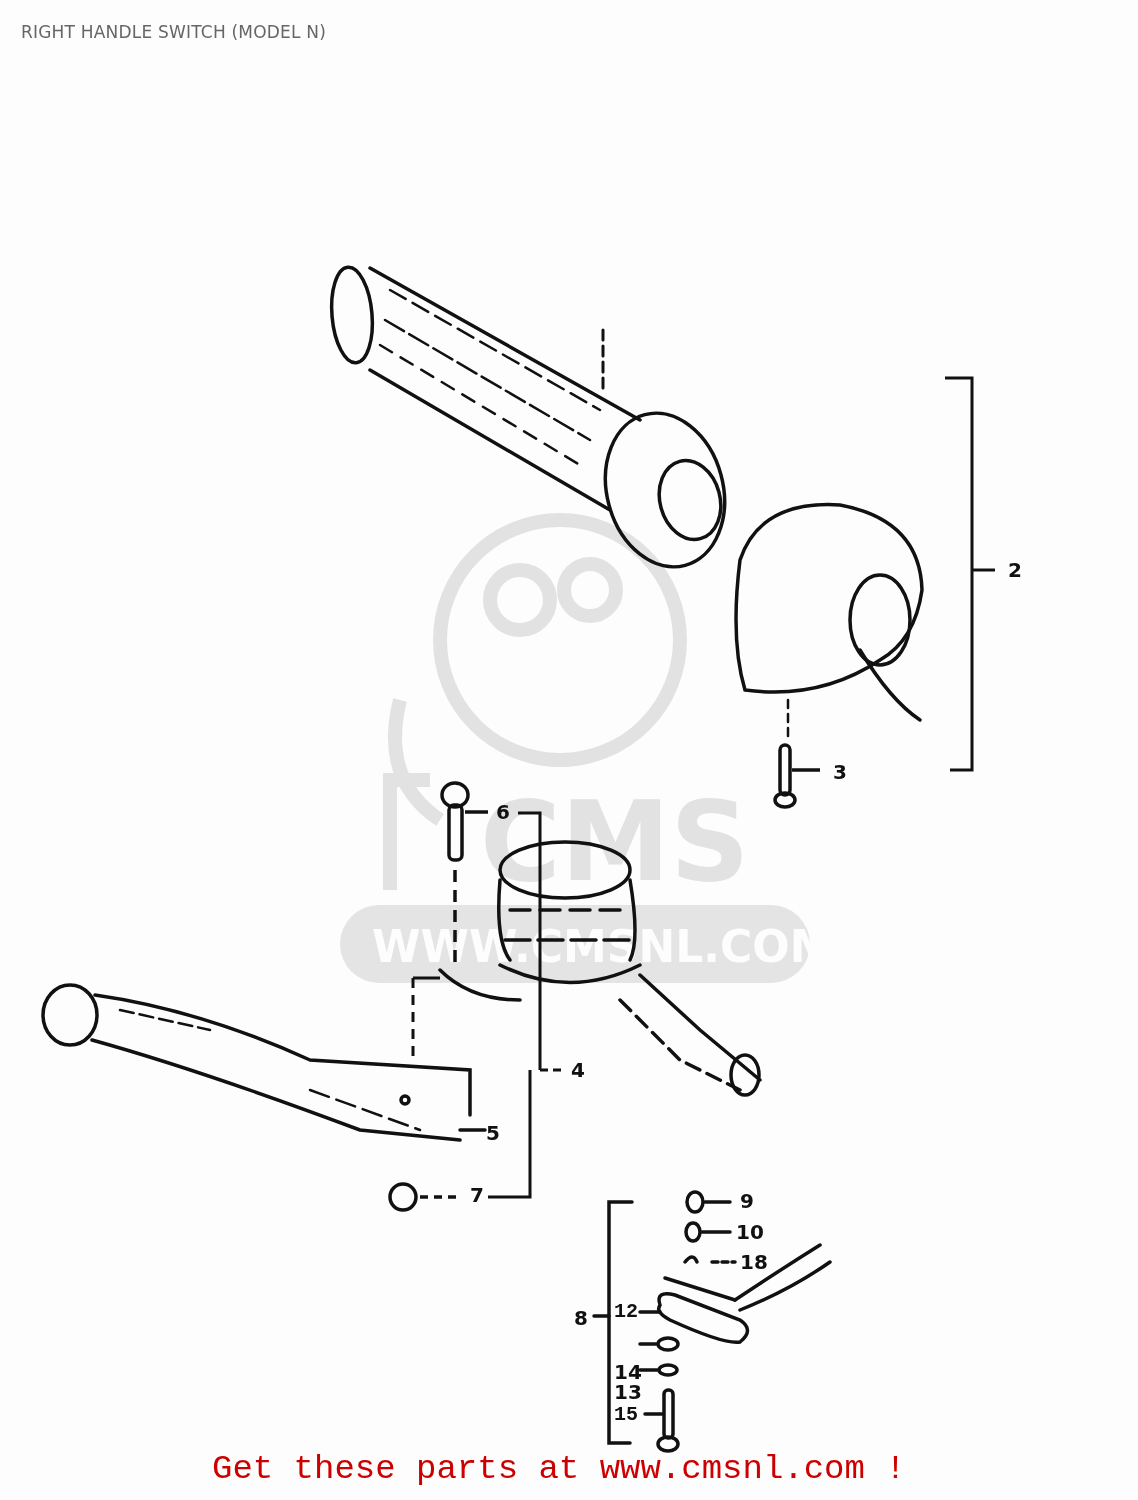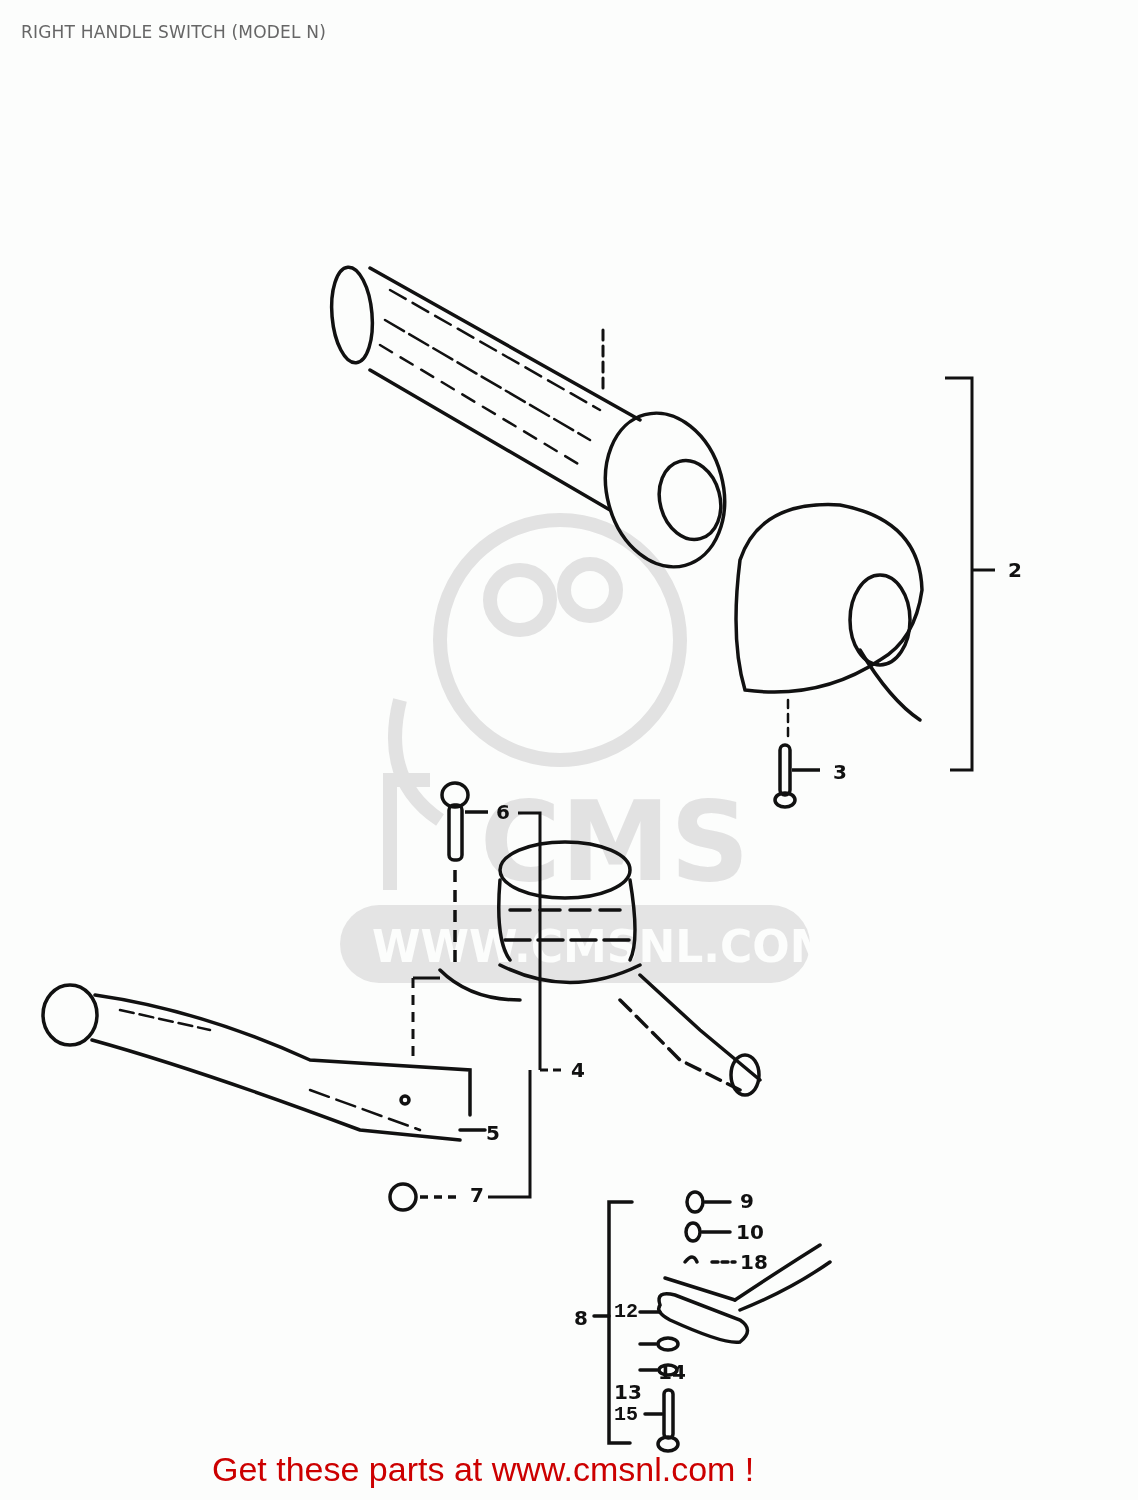--- a/index.html
+++ b/index.html
@@ -15,21 +15,21 @@
       font-family: "DejaVu Sans", sans-serif;
     }
     .diagram { position: absolute; left: 0; top: 0; width: 1138px; height: 1500px; }
     .callout {
       position: absolute; font-family: "DejaVu Sans", sans-serif;
       font-size: 20px; font-weight: bold; color: #111;
     }
     .footer {
       position: absolute; left: 212px; top: 1450px;
       font-size: 34px; color: #cc0000;
-      font-family: Liberation Sans, sans-serif;
+      font-family: Liberation Mono, monospace;
     }
     .wm-text {
       font-family: "DejaVu Sans", sans-serif; font-weight: bold;
     }
   </style>
 </head>
 <body>
 
 <div class="title">RIGHT HANDLE SWITCH (MODEL N)</div>
 
@@ -148,16 +148,16 @@
 <div class="callout" style="left:571px;top:1058px;">4</div>
 <div class="callout" style="left:486px;top:1121px;">5</div>
 <div class="callout" style="left:496px;top:800px;">6</div>
 <div class="callout" style="left:470px;top:1183px;">7</div>
 <div class="callout" style="left:574px;top:1306px;">8</div>
 <div class="callout" style="left:740px;top:1189px;">9</div>
 <div class="callout" style="left:736px;top:1220px;">10</div>
 <div class="callout" style="left:740px;top:1250px;">18</div>
 <div class="callout" style="left:614px;top:1300px;font-family:Liberation Mono, monospace;">12</div>
 <div class="callout" style="left:614px;top:1380px;">13</div>
-<div class="callout" style="left:614px;top:1360px;margin-left:44px;">14</div>
+<div class="callout" style="left:614px;top:1360px;">14</div>
 <div class="callout" style="left:614px;top:1403px;font-family:Liberation Mono, monospace;">15</div>
 
 <div class="footer">Get these parts at www.cmsnl.com !</div>
 
 </body></html>

